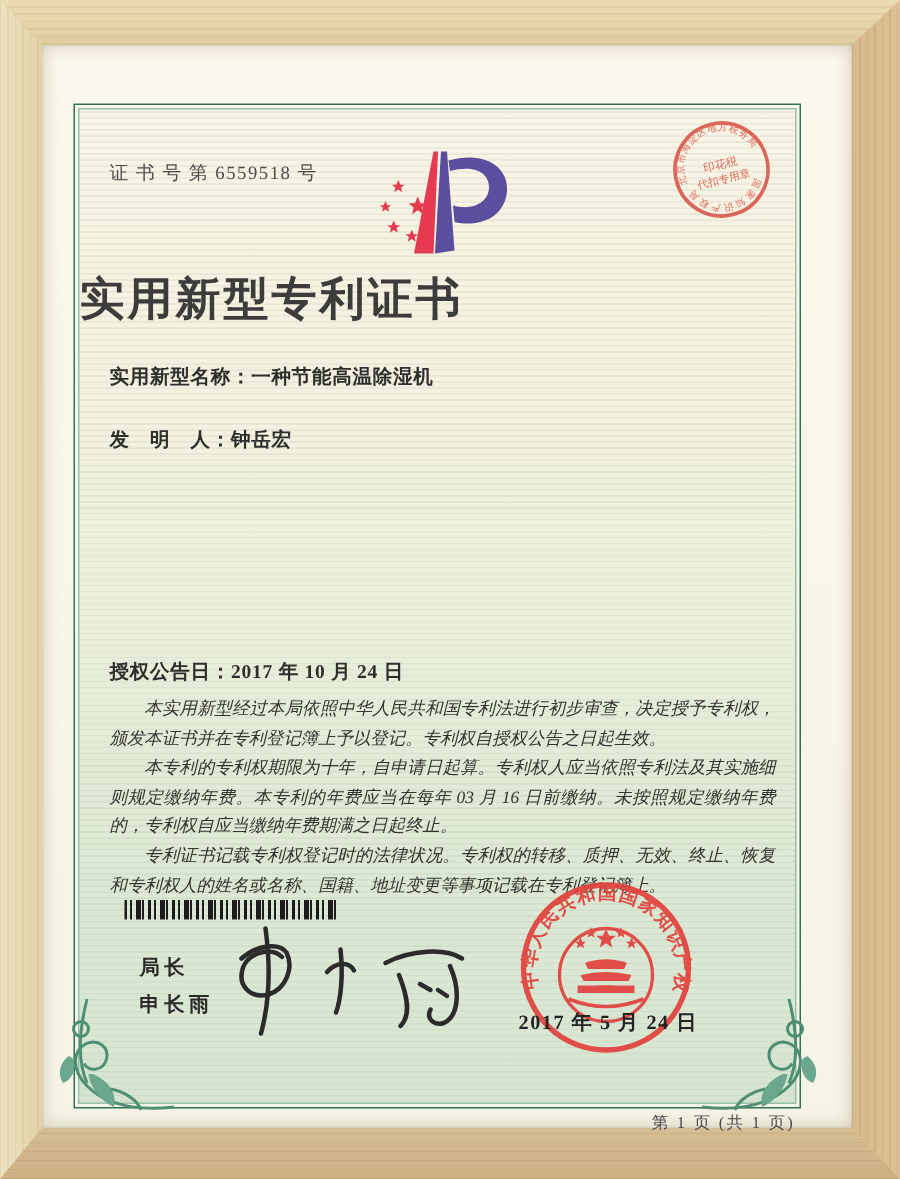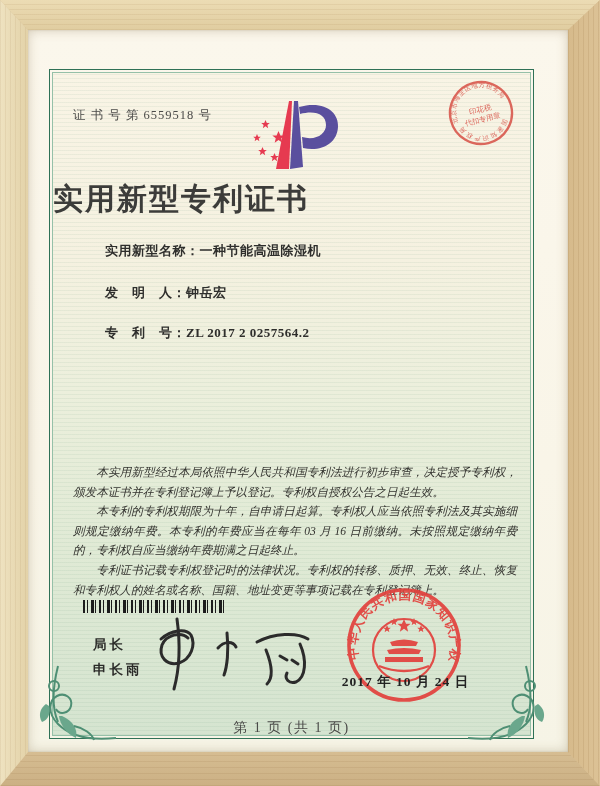--- a/index.html
+++ b/index.html
@@ -41,39 +41,39 @@
   .gb-inner { position:absolute; inset:2px; border:1px solid #95c0a8;
     background:
       repeating-linear-gradient(0deg, rgba(98,150,120,.09) 0 1px, transparent 1px 4px),
       linear-gradient(180deg,#f9f4e5 0%,#f5f1e0 28%,#ecefdc 48%,#e0ead5 72%,#d5e4d0 100%); }
   .content { position:absolute; inset:0; overflow:visible; }
 
   
   .cert-no { left:20px; top:34px; font-size:12.5px; letter-spacing:1px; color:#4a4a48;text-align:right; }
   .title { left:0; top:106px; width:100%; text-align:left; font-size:30px; font-weight:600;
     letter-spacing:2px; color:#3c3c3a; }
-  .field { left:20px; font-size:13px; font-weight:600; color:#2e2e2c; letter-spacing:.5px;margin-left:32px; }
+  .field { left:20px; font-size:13px; font-weight:600; color:#2e2e2c; letter-spacing:.5px; }
   .f0{top:169px} .f1{top:211px} .f2{top:251px} .f3{top:289px} .f4{top:328px} .f5{top:366px}
   .paras { left:20px; top:390px; width:444px; font-size:11.6px; line-height:19.6px;
     color:#33332f; text-align:justify; }
   .paras p { text-indent:2em;font-style:italic; }
   .barcode { left:30px; top:527px; width:142px; height:13px;
     background:repeating-linear-gradient(90deg,
       #1c1c1c 0 2px, transparent 2px 4px,
       #1c1c1c 4px 5px, transparent 5px 8px,
       #1c1c1c 8px 11px, transparent 11px 12px,
       #1c1c1c 12px 13px, transparent 13px 16px); }
   .signer { left:40px; font-size:13.5px; font-weight:700; letter-spacing:3px; color:#2b2b29;
     font-family:"Liberation Sans","DejaVu Sans",sans-serif; }
   .s0{top:563px} .s1{top:588px}
   .sig-svg { left:88px; top:538px; }
   .seal-svg { left:292px; top:513px; }
   .seal-date { left:270px; top:600px; width:165px; text-align:center; font-size:13.5px;
     font-weight:700; color:#232323; letter-spacing:1px; }
-  .footer { left:0; top:646px; width:100%; text-align:center; font-size:14px;
+  .footer { left:0; top:668px; width:100%; text-align:right; font-size:11px;
     letter-spacing:1.5px; color:#4a4a48; }
   .stamp-svg { left:385px; top:-3px; }
   .logo-svg { left:193px; top:14px; }
   .flo-l { left:0px; top:634px; }
   .flo-r { right:12px; top:634px; transform:scaleX(-1); }
 </style>
 </head>
 <body>
 
 <div class="scene">
@@ -120,21 +120,21 @@
               </text>
               <text x="43" y="42" font-size="7.6" text-anchor="middle">印花税</text>
               <text x="43" y="52" font-size="7.2" text-anchor="middle">代扣专用章</text>
             </g>
           </svg>
 
           <div class="abs title">实用新型专利证书</div>
 
           <div class="abs field f0">实用新型名称：一种节能高温除湿机</div>
           <div class="abs field f1">发　明　人：钟岳宏</div>
-          <div class="abs field f2">专　利　号：ZL 2017 2 0257564.2</div>
+          <div class="abs field f5">授权公告日：2017 年 10 月 24 日</div>
 
           <div class="abs paras">
             <p>本实用新型经过本局依照中华人民共和国专利法进行初步审查，决定授予专利权，颁发本证书并在专利登记簿上予以登记。专利权自授权公告之日起生效。</p>
             <p>本专利的专利权期限为十年，自申请日起算。专利权人应当依照专利法及其实施细则规定缴纳年费。本专利的年费应当在每年 03 月 16 日前缴纳。未按照规定缴纳年费的，专利权自应当缴纳年费期满之日起终止。</p>
             <p>专利证书记载专利权登记时的法律状况。专利权的转移、质押、无效、终止、恢复和专利权人的姓名或名称、国籍、地址变更等事项记载在专利登记簿上。</p>
           </div>
 
           <div class="abs barcode"></div>
 
           <div class="abs signer s0">局长</div>
@@ -168,21 +168,21 @@
               <use href="#star" x="65" y="32" width="8" height="8" fill="#e2413d"></use>
               <use href="#star" x="72" y="39" width="8" height="8" fill="#e2413d"></use>
               <path d="M45,56 Q59,51 73,56 L71,60 L47,60 Z"></path>
               <path d="M42,64 Q59,60 76,64 L74,68 L44,68 Z"></path>
               <rect x="40" y="71" width="38" height="5"></rect>
               <rect x="54" y="71" width="10" height="5"></rect>
               <path d="M34,80 Q59,90 84,80" fill="none" stroke="#e2413d" stroke-width="2.4"></path>
             </g>
           </svg>
 
-          <div class="abs seal-date">2017 年 10 月 24 日</div>
+          <div class="abs seal-date">2017 年 5 月 24 日</div>
 
           <div class="abs footer">第 1 页 (共 1 页)</div>
 
         </div>
       </div>
     </div>
 
     <svg class="abs flo-l" width="90" height="84" viewBox="0 0 90 84">
       <g fill="none" stroke="#4e8f74" stroke-width="2">
         <path d="M88,74 C60,77 42,72 30,60 C19,49 21,36 29,32 C37,28 45,34 43,42 C41,50 31,51 28,45"></path>

